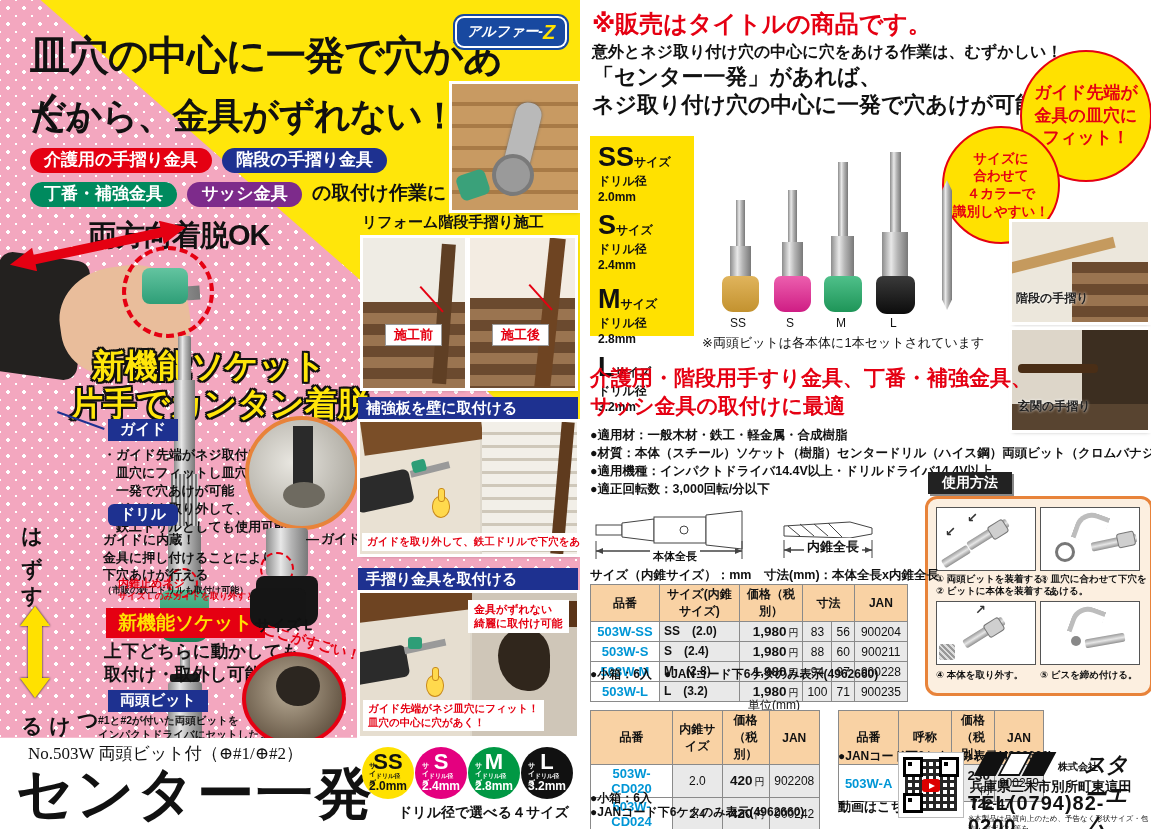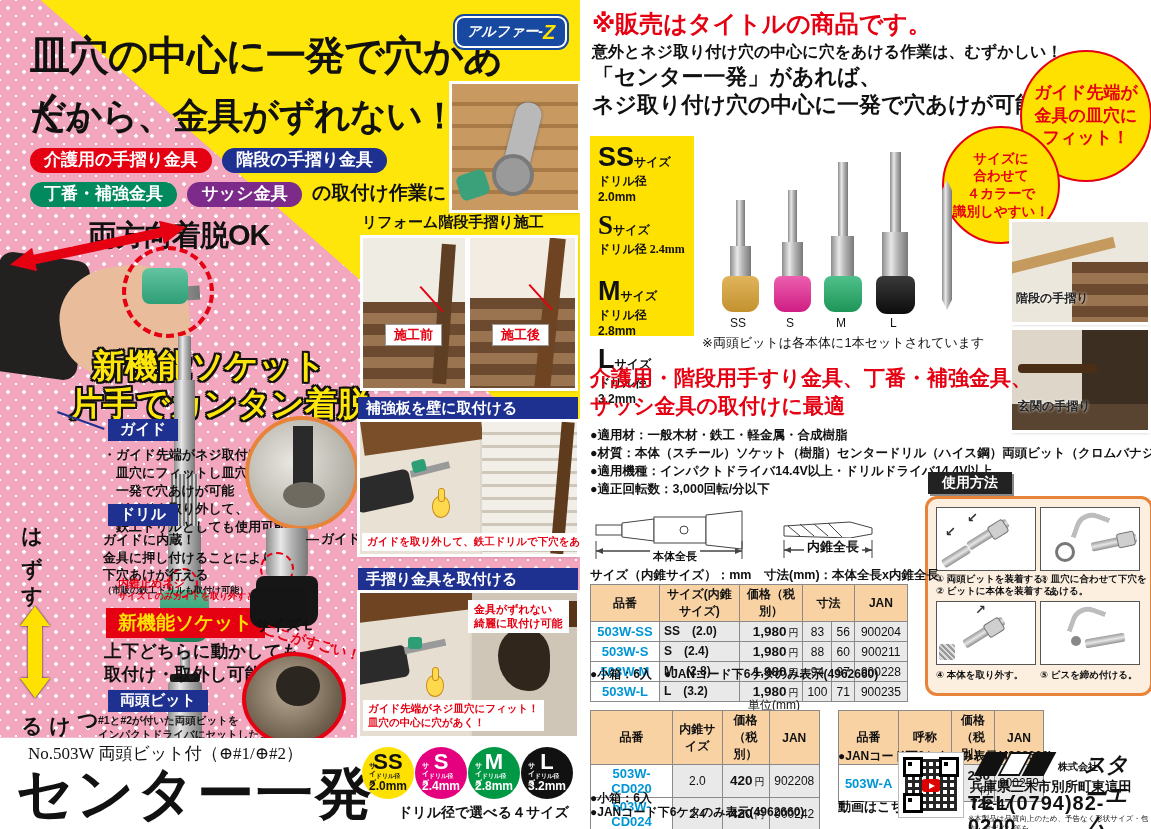--- a/index.html
+++ b/index.html
@@ -132,21 +132,21 @@
     <div>　一発で穴あけが可能</div>
     <div>・ガイドを取り外して、</div>
     <div>　鉄工ドリルとしても使用可能！</div>
   </div>
 
   <div class="abs" style="left:245px;top:416px;width:106px;height:106px;border-radius:50%;border:4px solid #e8833a;background:radial-gradient(circle at 40% 40%,#e8e6e0,#9a968c);overflow:hidden;">
     <div class="abs" style="left:44px;top:6px;width:20px;height:70px;background:#2a2a2a;"></div>
     <div class="abs" style="left:34px;top:62px;width:42px;height:26px;background:#6e6a60;border-radius:50%;"></div>
   </div>
 
-  <div class="abs navy-tag" style="left:108px;top:504px;">ドリル</div>
+  <div class="abs navy-tag" style="left:108px;top:504px;border-radius:6px;">ドリル</div>
   <div class="abs" style="left:103px;top:531px;font-size:13px;font-weight:800;line-height:1.35;">
     <div>ガイドに内蔵！</div>
     <div>金具に押し付けることにより</div>
     <div>下穴あけが行える</div>
     <div style="font-size:9px;font-weight:700;">（市販の鉄工ドリルも取付け可能）</div>
   </div>
 
   <div class="abs" style="left:248px;top:528px;width:100px;height:100px;">
     <div class="abs silver" style="left:18px;top:0;width:42px;height:48px;border-radius:4px;"></div>
     <div class="abs dashed-circle" style="left:12px;top:24px;width:30px;height:30px;border-width:2.5px;"></div>
@@ -281,21 +281,21 @@
   <div class="abs ybadge" style="left:362px;top:126px;width:114px;height:114px;font-size:13.5px;line-height:1.3;">
     <div>サイズに</div>
       <div>合わせて</div>
       <div>４カラーで</div>
       <div>識別しやすい！</div>
   </div>
 
   <div class="abs" style="left:10px;top:136px;width:104px;height:200px;background:#ffe100;padding:6px 8px;box-sizing:border-box;">
     <div style="margin-bottom:6px;"><span style="font-size:27px;font-weight:900;">SS</span><span style="font-size:12px;font-weight:800;">サイズ</span>
       <div style="font-size:12px;font-weight:800;">ドリル径 2.0mm</div></div>
-    <div style="margin-bottom:18px;font-family:Liberation Serif, serif;"><span style="font-size:27px;font-weight:900;">S</span><span style="font-size:12px;font-weight:800;">サイズ</span>
+    <div style="margin-bottom:12px;"><span style="font-size:27px;font-weight:900;">S</span><span style="font-size:12px;font-weight:800;">サイズ</span>
       <div style="font-size:12px;font-weight:800;">ドリル径 2.4mm</div></div>
     <div style="margin-bottom:6px;"><span style="font-size:27px;font-weight:900;">M</span><span style="font-size:12px;font-weight:800;">サイズ</span>
       <div style="font-size:12px;font-weight:800;">ドリル径 2.8mm</div></div>
     <div><span style="font-size:27px;font-weight:900;">L</span><span style="font-size:12px;font-weight:800;">サイズ</span>
       <div style="font-size:12px;font-weight:800;">ドリル径 3.2mm</div></div>
   </div>
 
   <div class="abs" style="left:120px;top:138px;width:310px;height:178px;">
     <div class="abs silver" style="left:36px;top:62px;width:9px;height:50px;"></div>
     <div class="abs silver" style="left:30px;top:108px;width:21px;height:32px;"></div>

